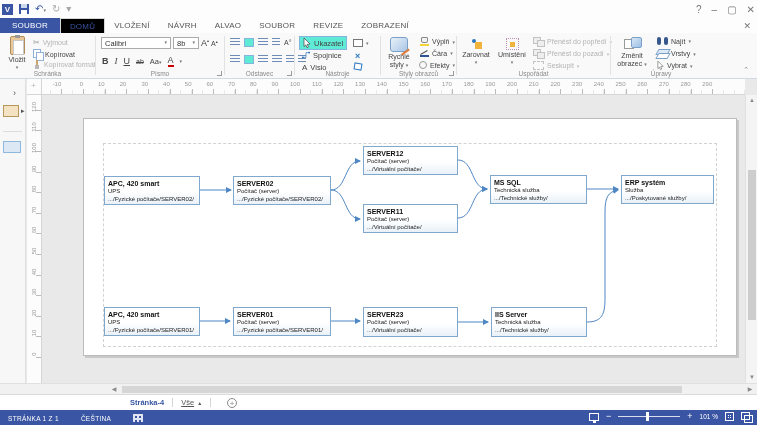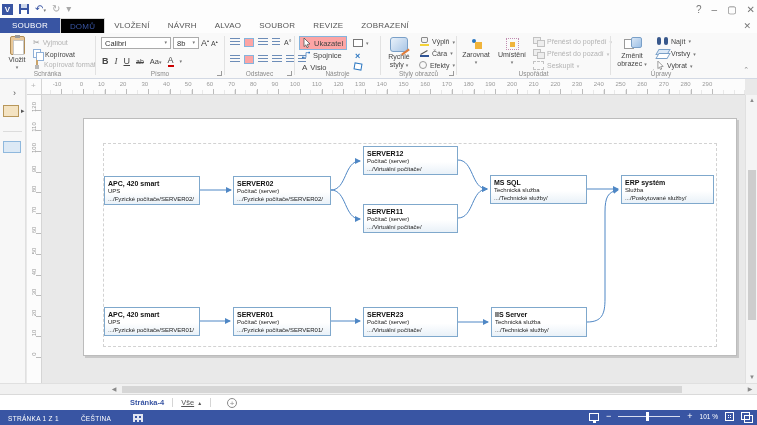--- a/index.html
+++ b/index.html
@@ -50,21 +50,21 @@
   .copy-ico:before, .copy-ico:after { content:""; position:absolute; width:6px; height:7px; background:#fff; border:1px solid #8fb0d8; }
   .copy-ico:before { left:0; top:0; } .copy-ico:after { left:3px; top:3px; }
   .scissors { color:#9a9a9a; font-size:8px; }
   .brush-ico { width:8px; height:9px; position:relative; }
   .brush-ico:before { content:""; position:absolute; left:3px; top:0; width:2px; height:5px; background:#c9a36a; }
   .brush-ico:after { content:""; position:absolute; left:2px; top:5px; width:4px; height:4px; background:#b7b7b7; }
   .selbox { width:70px; height:12px; background:#fff; border:1px solid #ababab; font-size:7.5px; padding:1px 3px; display:flex; justify-content:space-between; color:#333; }
   .selbox .caret { font-size:5px; }
   .fmt { font-size:9px; color:#444; }
   .bar3 { width:10px; height:9px; background:repeating-linear-gradient(180deg,#6d8db8 0 1px,transparent 1px 3px); }
-  .hl { background:#fca5a5; border:1px solid #84b4dd; }
+  .hl { background:#5eead4; border:1px solid #84b4dd; }
   .toolrow { display:flex; align-items:center; gap:3px; font-size:7.5px; padding:1px 3px; }
   .rect-tool { width:10px; height:8px; border:1px solid #777; background:#fff; }
   .x-blue { color:#2b76c0; font-weight:bold; font-size:9px; }
   .qstyle { width:18px; height:15px; border:1px solid #7aa0c8; border-radius:3px; background:linear-gradient(135deg,#e9f1fa,#a9c6e6); position:relative; }
   .qstyle:after { content:""; position:absolute; right:-3px; bottom:-2px; width:9px; height:2px; background:#e07b39; transform:rotate(-35deg); }
   .colorbar-ico { display:inline-flex; flex-direction:column; align-items:center; width:10px; }
   .bucket { width:7px; height:6px; border:1px solid #8a8a8a; border-radius:1px 1px 2px 2px; background:#f2f2f2; }
   .ybar { width:9px; height:2px; background:#f3d23a; margin-top:1px; }
   .penline { width:8px; height:1px; background:#555; transform:rotate(-30deg); margin-top:3px; }
   .bbar { width:9px; height:2px; background:#2f5496; margin-top:2px; }

